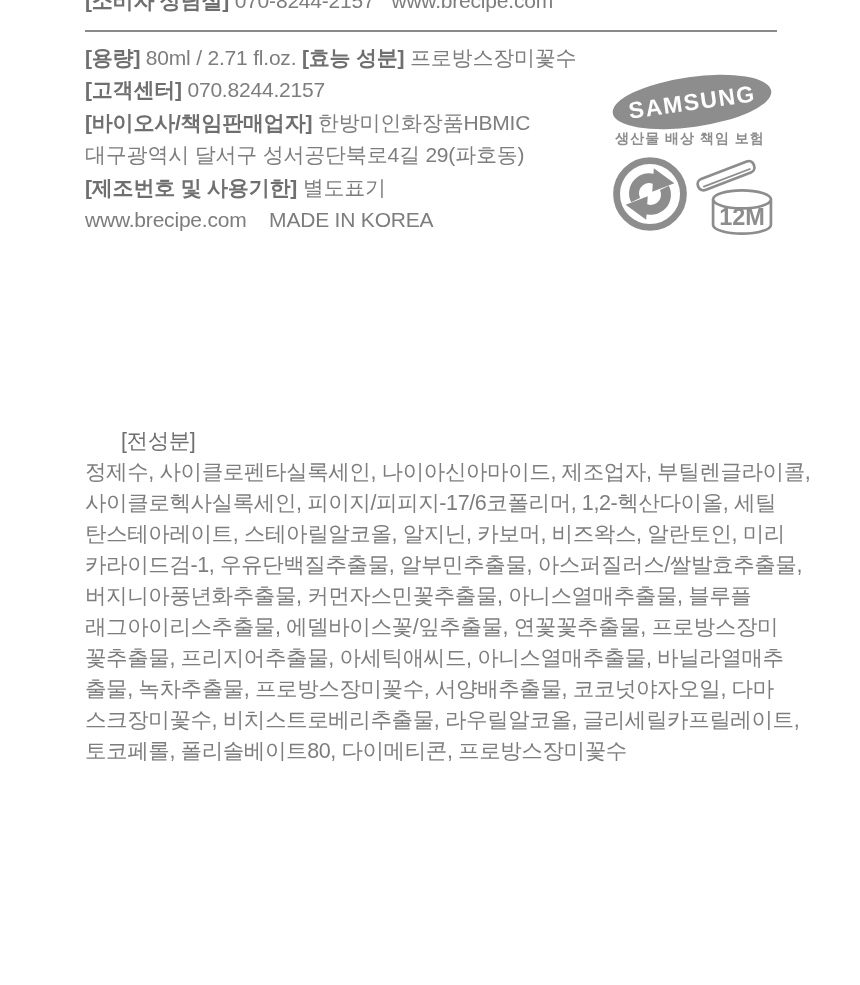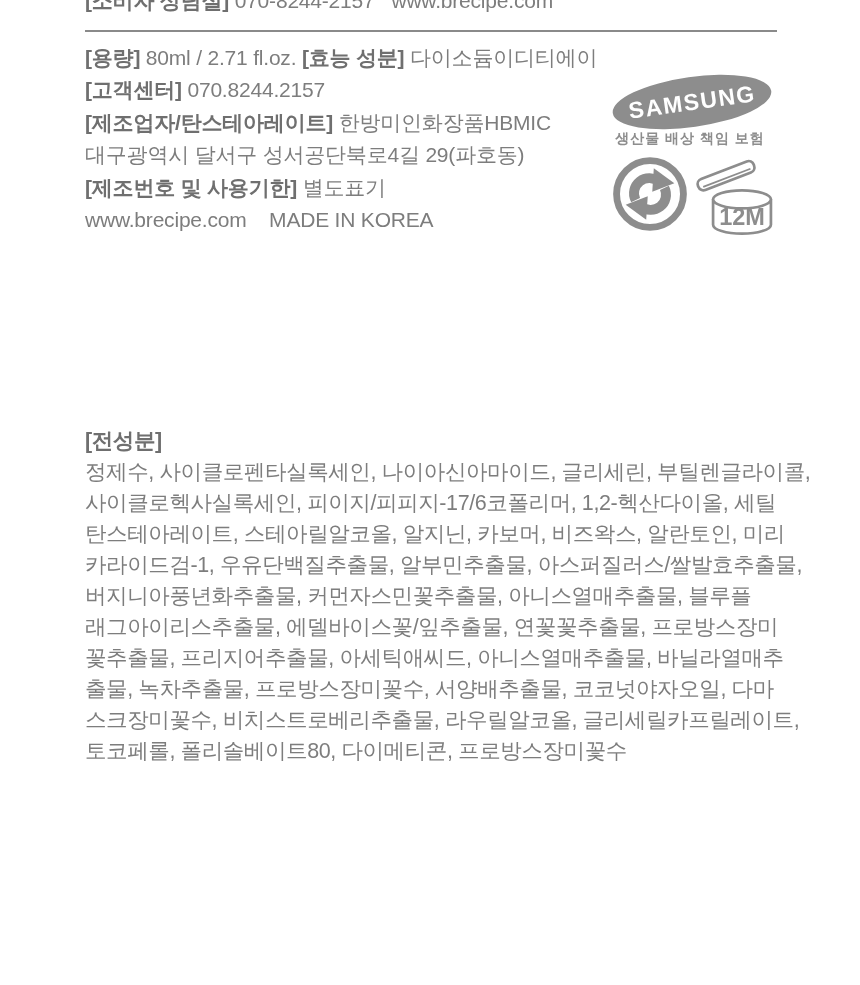--- a/index.html
+++ b/index.html
@@ -58,38 +58,38 @@
   .jar .ln{fill:#ffffff;stroke:var(--icon-gray);stroke-width:3;}
   .jar .thin{stroke:var(--icon-gray);stroke-width:2;}
   .jar text{
     fill:var(--icon-gray);font-weight:700;font-size:26px;
     font-family:"Liberation Sans","DejaVu Sans",sans-serif;
   }
   .ingredients{
     position:absolute;left:85px;top:426px;width:712px;
     font-size:21.5px;letter-spacing:-0.4px;
   }
-  .ing-title{font-weight:700;color:var(--label-gray);line-height:31px;}
+  .ing-title{font-weight:400;color:var(--label-gray);line-height:31px;margin-left:36px;}
   .ingredients .tline{line-height:31px;}
 </style>
 </head>
 <body>
 
 <div class="screen">
 
   <div class="top-clip">
       <div class="tline"><span class="b">[소비자 상담실]</span><span> 070-8244-2157   www.brecipe.com</span></div>
     </div>
 
   <div class="divider"></div>
 
   <div class="info">
-      <div class="tline"><span class="b">[용량]</span><span> 80ml / 2.71 fl.oz. </span><span class="b">[효능 성분]</span><span> 다이소듐이디티에이</span></div>
+      <div class="tline"><span class="b">[용량]</span><span> 80ml / 2.71 fl.oz. </span><span class="b">[효능 성분]</span><span> 프로방스장미꽃수</span></div>
       <div class="tline"><span class="b">[고객센터]</span><span> 070.8244.2157</span></div>
-      <div class="tline"><span class="b">[제조업자/탄스테아레이트]</span><span> 한방미인화장품HBMIC</span></div>
+      <div class="tline"><span class="b">[바이오사/책임판매업자]</span><span> 한방미인화장품HBMIC</span></div>
       <div class="tline"><span>대구광역시 달서구 성서공단북로4길 29(파호동)</span></div>
       <div class="tline"><span class="b">[제조번호 및 사용기한]</span><span> 별도표기</span></div>
       <div class="tline"><span>www.brecipe.com    MADE IN KOREA</span></div>
     </div>
 
   <div class="samsung">
     <span>SAMSUNG</span>
   </div>
 
   <div class="caption">생산물 배상 책임 보험</div>
@@ -108,21 +108,21 @@
       <line class="thin" x1="7" y1="33" x2="63" y2="33"></line>
     </g>
     <path class="ln" d="M20 56 L20 84 A32 10 0 0 0 84 84 L84 56"></path>
     <ellipse class="ln" cx="52" cy="56" rx="32" ry="10"></ellipse>
     <text x="52" y="84" text-anchor="middle">12M</text>
   </svg>
 
   <div class="ingredients">
     <div class="ing-title">[전성분]</div>
     <div>
-        <div class="tline">정제수, 사이클로펜타실록세인, 나이아신아마이드, 글리세린, 부틸렌글라이콜,</div>
+        <div class="tline">정제수, 사이클로펜타실록세인, 나이아신아마이드, 제조업자, 부틸렌글라이콜,</div>
         <div class="tline">사이클로헥사실록세인, 피이지/피피지-17/6코폴리머, 1,2-헥산다이올, 세틸</div>
         <div class="tline">탄스테아레이트, 스테아릴알코올, 알지닌, 카보머, 비즈왁스, 알란토인, 미리</div>
         <div class="tline">카라이드검-1, 우유단백질추출물, 알부민추출물, 아스퍼질러스/쌀발효추출물,</div>
         <div class="tline">버지니아풍년화추출물, 커먼자스민꽃추출물, 아니스열매추출물, 블루플</div>
         <div class="tline">래그아이리스추출물, 에델바이스꽃/잎추출물, 연꽃꽃추출물, 프로방스장미</div>
         <div class="tline">꽃추출물, 프리지어추출물, 아세틱애씨드, 아니스열매추출물, 바닐라열매추</div>
         <div class="tline">출물, 녹차추출물, 프로방스장미꽃수, 서양배추출물, 코코넛야자오일, 다마</div>
         <div class="tline">스크장미꽃수, 비치스트로베리추출물, 라우릴알코올, 글리세릴카프릴레이트,</div>
         <div class="tline">토코페롤, 폴리솔베이트80, 다이메티콘, 프로방스장미꽃수</div>
       </div>

